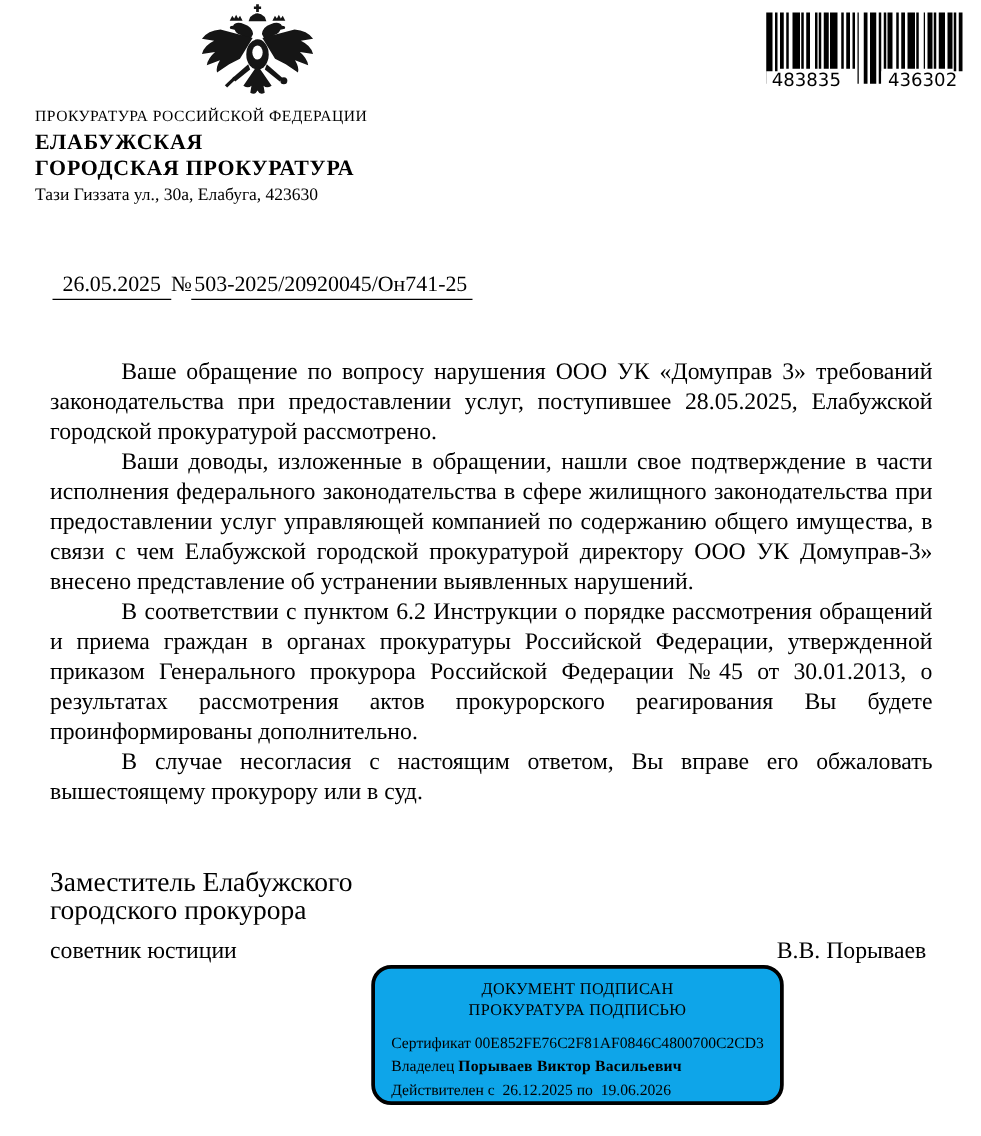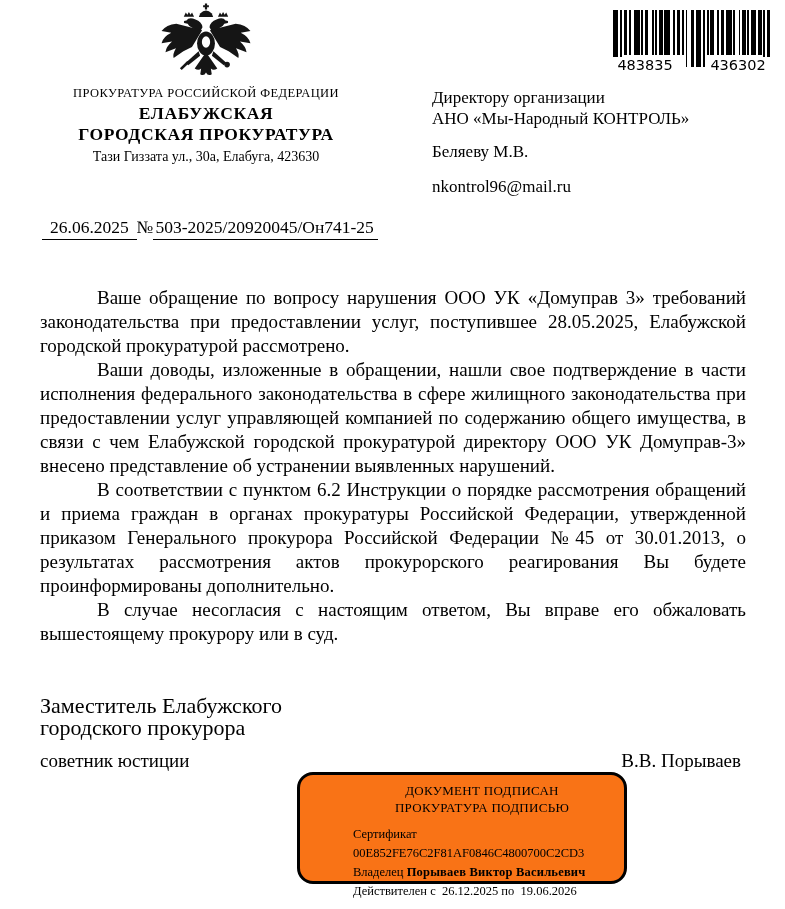--- a/index.html
+++ b/index.html
@@ -4,21 +4,21 @@
 <style>
   html,body{margin:0;padding:0;background:#fff;}
   .page{
     position:relative;width:785px;height:909px;background:#ffffff;
     font-family:"Liberation Serif","DejaVu Serif",serif;color:#000;
     overflow:hidden;
   }
   
   .emblem{position:absolute;left:158px;top:3px;}
   
-  .letterhead{position:absolute;left:28px;top:85px;width:356px;text-align:center;}
+  .letterhead{position:absolute;left:28px;top:85px;width:356px;}
   .lh-small{font-size:12.5px;line-height:16px;letter-spacing:.4px;}
   .lh-big{font-size:17.5px;line-height:20.5px;font-weight:bold;letter-spacing:.6px;}
   .lh-big-first{margin-top:2px;}
   .lh-addr{font-size:14px;line-height:17px;margin-top:4px;}
   
   .barcode{position:absolute;left:613px;top:10px;width:158px;height:66px;}
   .bars{position:absolute;left:0;top:0;width:158px;height:58px;display:flex;align-items:flex-start;}
   .bars .b{background:#000;}
   .bars .g{background:transparent;}
   .bc-nums{position:absolute;left:0;top:47px;width:158px;font-family:"DejaVu Sans","Liberation Sans",sans-serif;
@@ -34,21 +34,21 @@
   .ref-underline{display:inline-block;border-bottom:1.5px solid #000;padding:0 8px 1px 8px;}
   .ref-underline.num{padding:0 4px 1px 2px;}
   
   .body-text{position:absolute;left:40px;top:286px;width:706px;font-size:19px;line-height:24px;}
   .bp{margin:0;text-indent:57px;text-align:justify;}
   
   .sig-position{position:absolute;left:40px;top:695px;font-size:22px;line-height:22px;}
   .sig-row{position:absolute;left:40px;top:750px;width:701px;font-size:19px;display:flex;justify-content:space-between;}
   
   .stamp{position:absolute;left:297px;top:772px;width:330px;height:112px;box-sizing:border-box;
-    border:3.5px solid #000;border-radius:16px;background:#f97316;padding-left:40px;}
+    border:3.5px solid #000;border-radius:16px;background:#0ea5e9;}
   .stamp-title{text-align:center;margin-top:8px;font-size:13px;line-height:16.5px;letter-spacing:.3px;}
   .stamp-lines{margin:9px 10px 0 13px;font-size:12.5px;line-height:19px;}
   .stamp-lines b{letter-spacing:.2px;}
 </style>
 </head>
 <body>
 
 <div class="page">
 
   <svg class="emblem" width="96" height="78" viewBox="0 0 120 100" aria-hidden="true">
@@ -149,29 +149,23 @@
         <div class="b" style="height: 57px; width: 1.77528px;"></div>
         <div class="g" style="height: 45px; width: 1.77528px;"></div>
         <div class="b" style="height: 57px; width: 3.55056px;"></div>
       </div>
     <div class="bc-nums">
       <span class="bc-num-l">483835</span>
       <span class="bc-num-r">436302</span>
     </div>
   </div>
 
-  <div class="recipient">
-    <div>Директору организации</div>
-    <div>АНО «Мы-Народный КОНТРОЛЬ»</div>
-    <div class="rc-name">Беляеву М.В.</div>
-    <div class="rc-email">nkontrol96@mail.ru</div>
-  </div>
 
   <div class="refline">
-    <span class="ref-underline">26.06.2025</span><span>№</span><span class="ref-underline num">503-2025/20920045/Он741-25</span>
+    <span class="ref-underline">26.05.2025</span><span>№</span><span class="ref-underline num">503-2025/20920045/Он741-25</span>
   </div>
 
   <div class="body-text">
     <p class="bp">Ваше обращение по вопросу нарушения ООО УК «Домуправ 3» требований законодательства при предоставлении услуг, поступившее 28.05.2025, Елабужской городской прокуратурой рассмотрено.</p>
     <p class="bp">Ваши доводы, изложенные в обращении, нашли свое подтверждение в части исполнения федерального законодательства в сфере жилищного законодательства при предоставлении услуг управляющей компанией по содержанию общего имущества, в связи с чем Елабужской городской прокуратурой директору ООО УК Домуправ-3» внесено представление об устранении выявленных нарушений.</p>
     <p class="bp">В соответствии с пунктом 6.2 Инструкции о порядке рассмотрения обращений и приема граждан в органах прокуратуры Российской Федерации, утвержденной приказом Генерального прокурора Российской Федерации №45 от 30.01.2013, о результатах рассмотрения актов прокурорского реагирования Вы будете проинформированы дополнительно.</p>
     <p class="bp">В случае несогласия с настоящим ответом, Вы вправе его обжаловать вышестоящему прокурору или в суд.</p>
   </div>
 
   <div class="sig-position">

